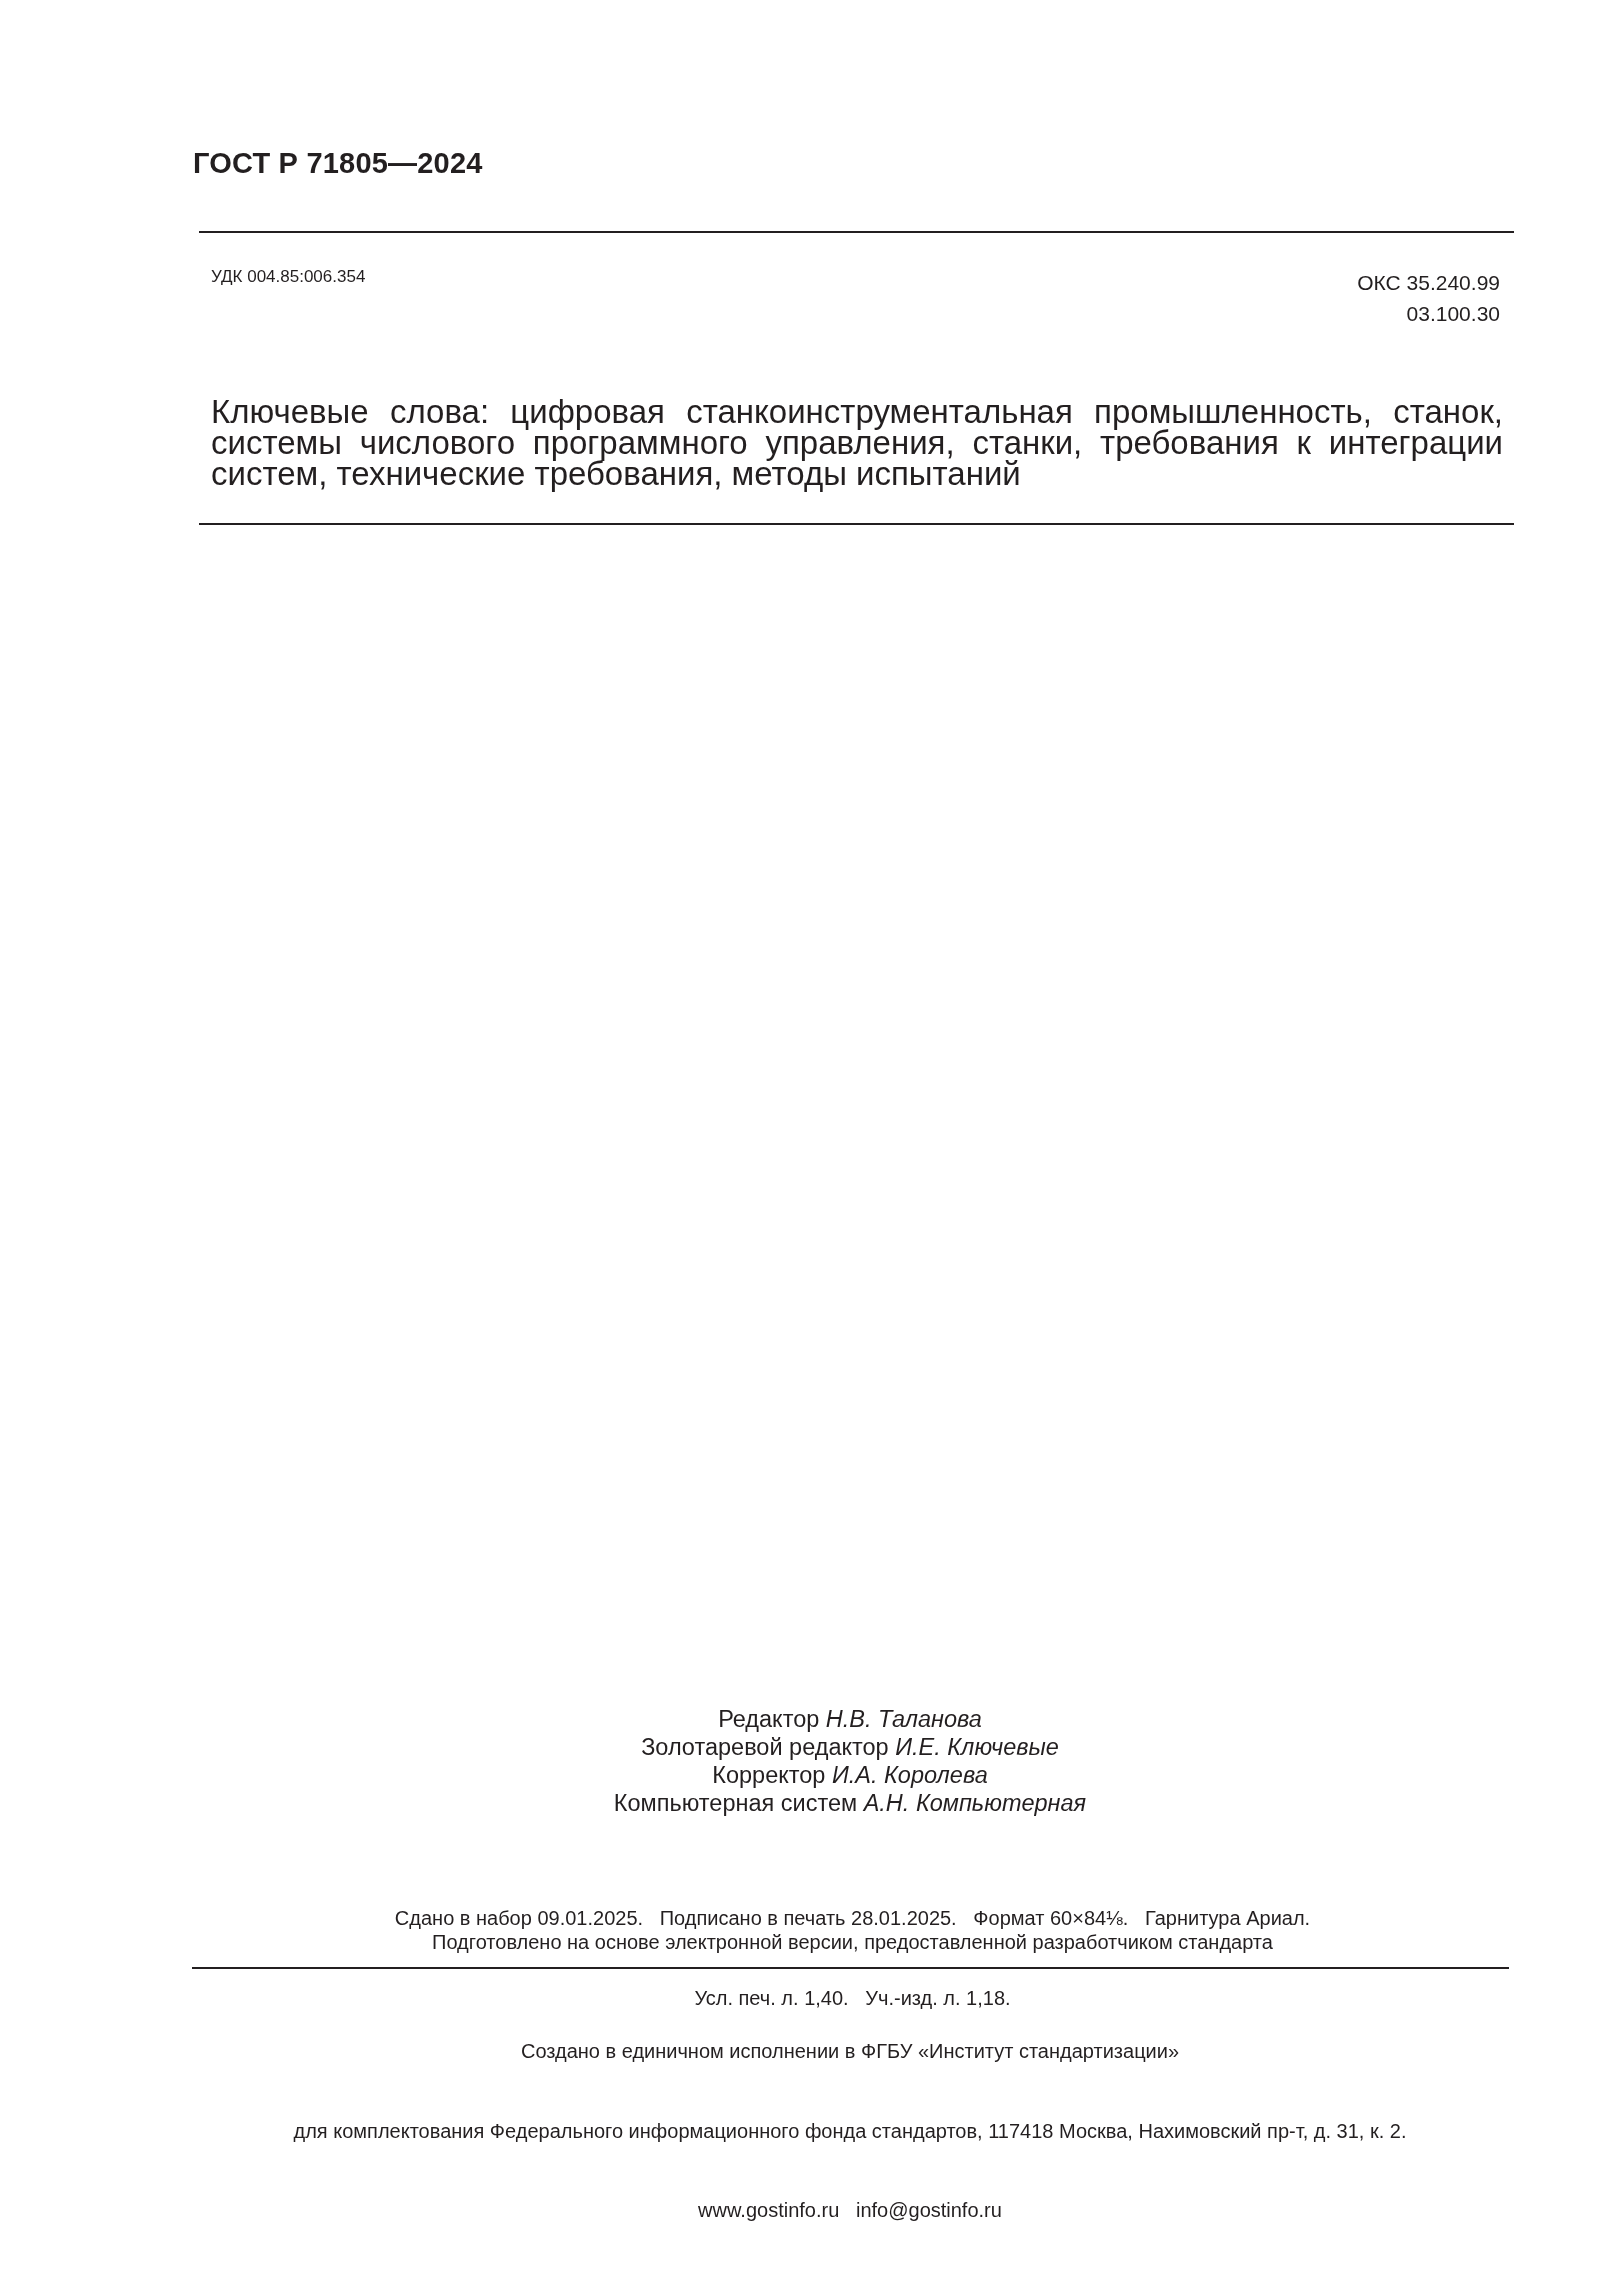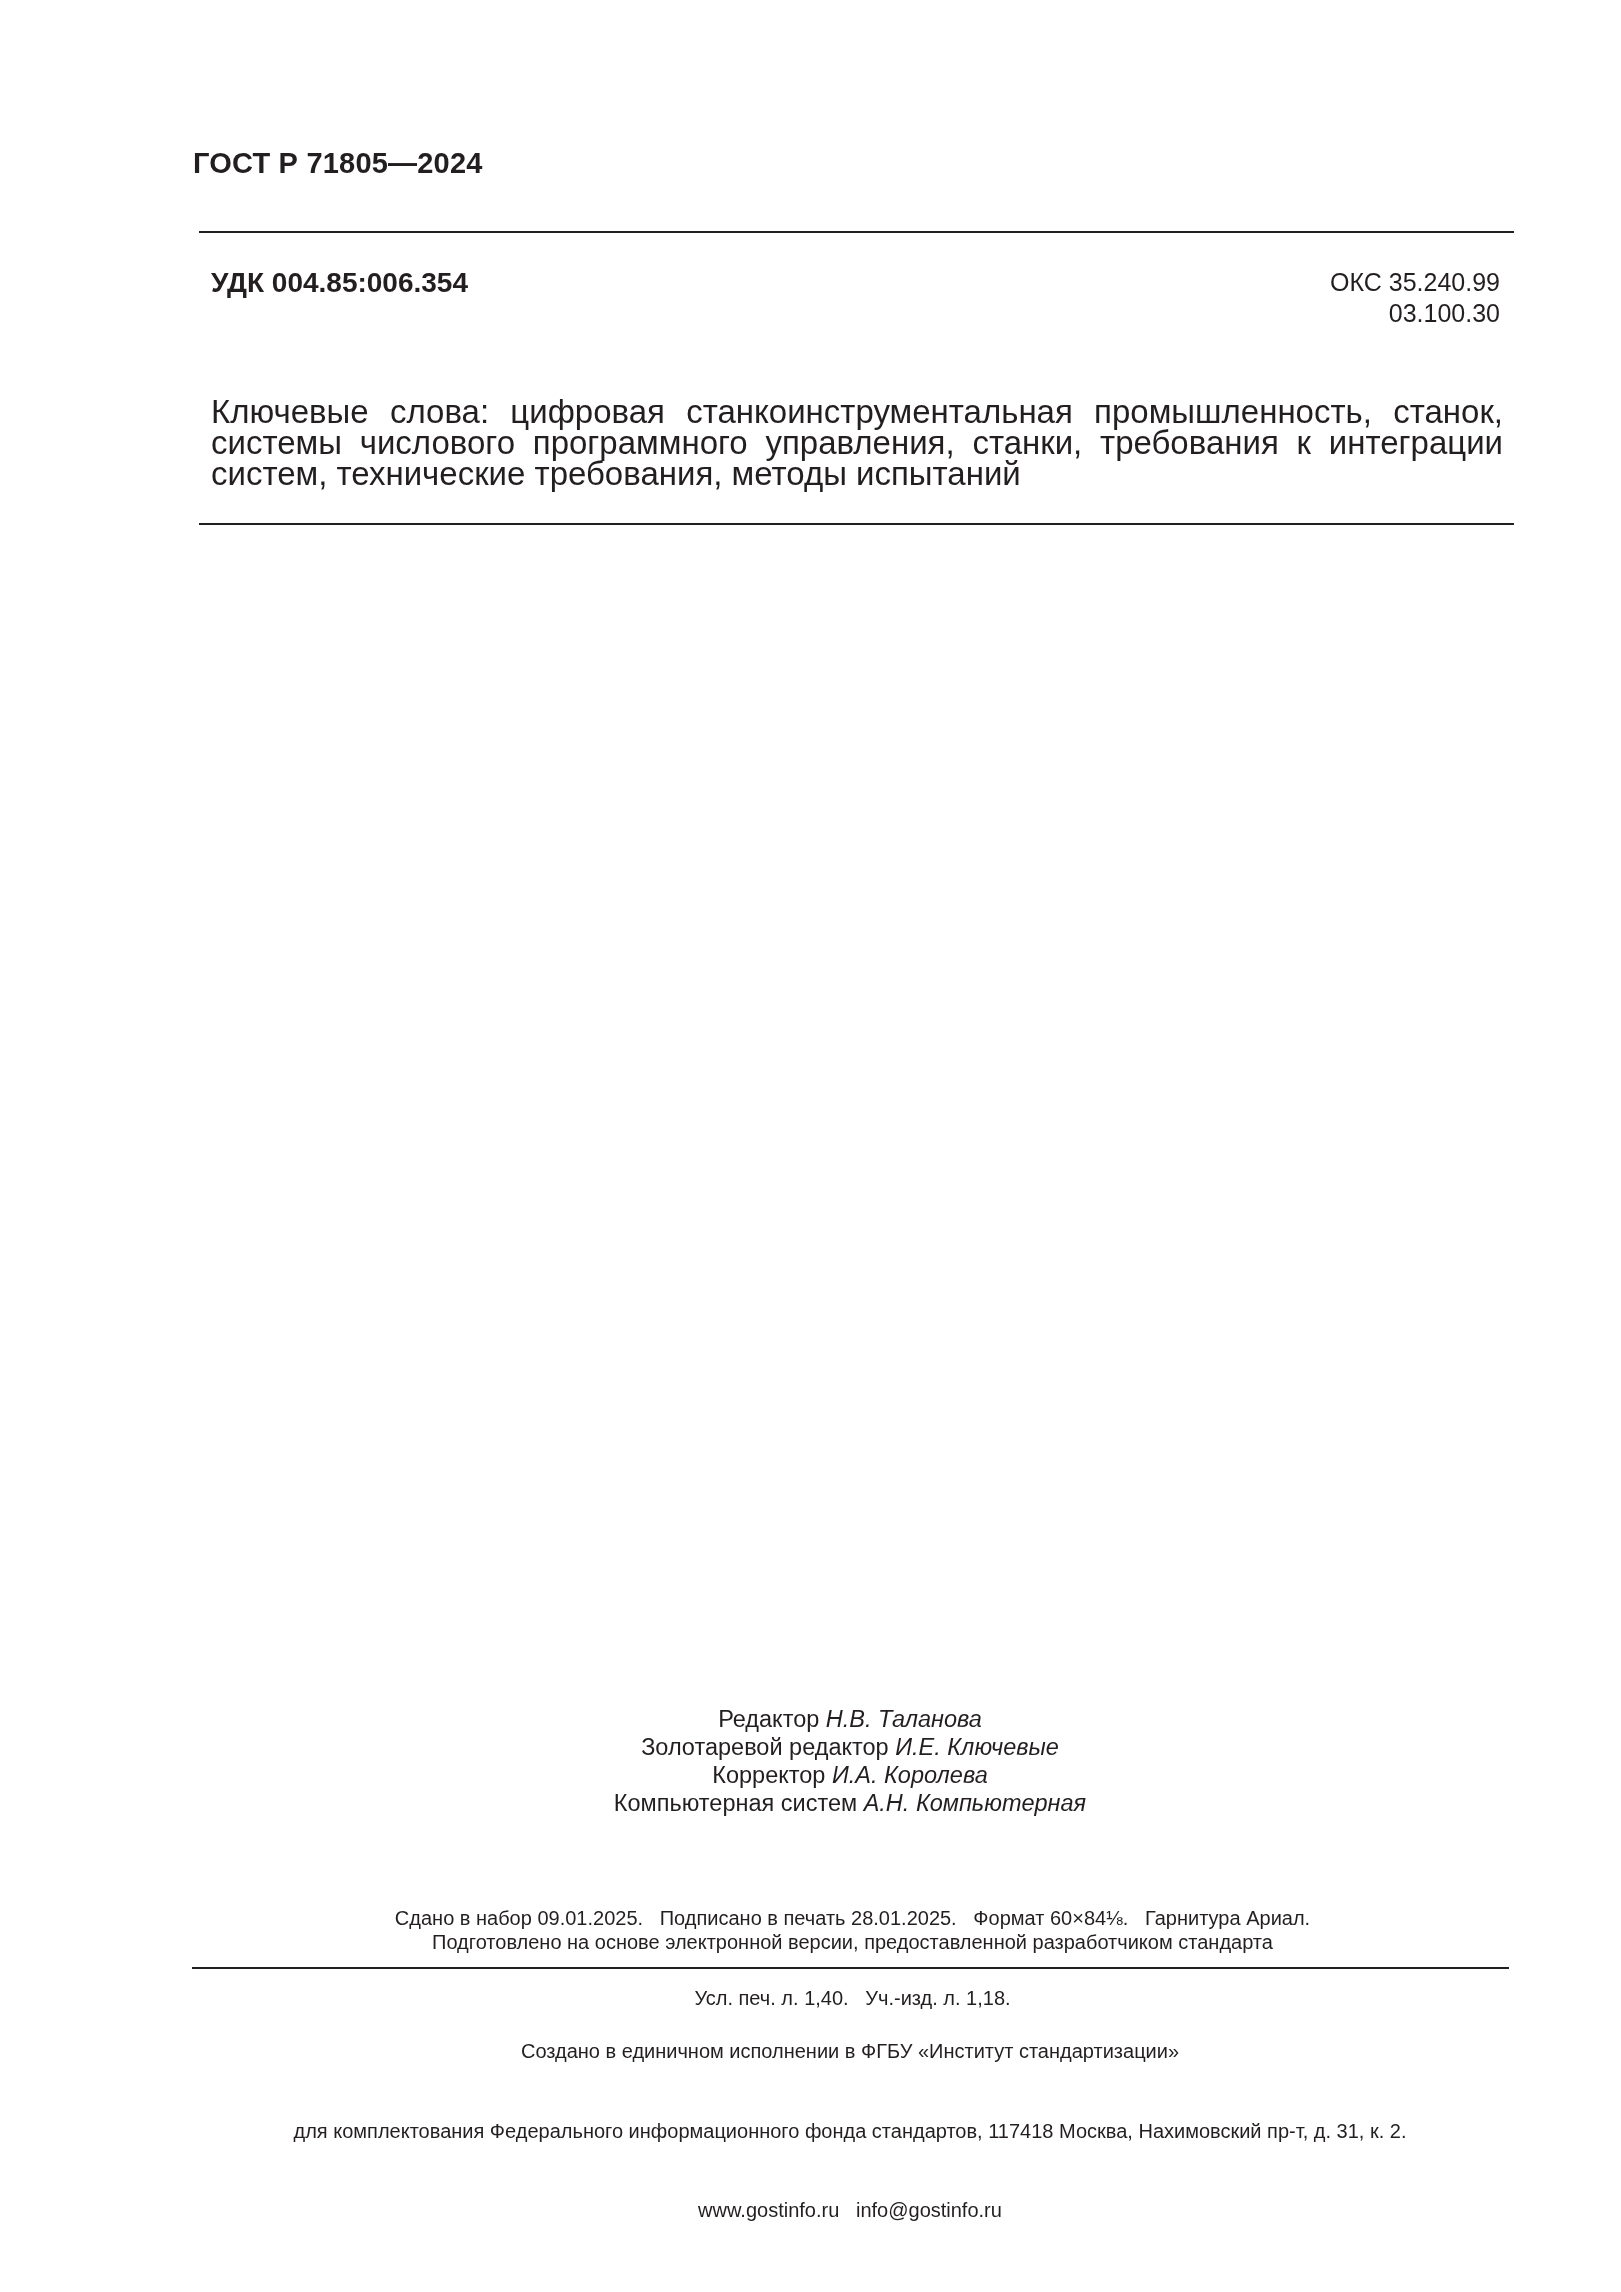--- a/index.html
+++ b/index.html
@@ -1,22 +1,22 @@
 <!DOCTYPE html>
 <html><head>
 <meta charset="utf-8">
 <style>
   html, body { margin:0; padding:0; background:#ffffff; }
   body { width:1621px; height:2293px; position:relative; overflow:hidden;
          font-family:"Liberation Sans", sans-serif; color:#231f20; }
   .abs { position:absolute; }
   .doc-code { left:193px; top:147px; font-size:29px; font-weight:bold; letter-spacing:0.2px; }
   .rule { position:absolute; height:2px; background:#231f20; }
-  .udk { left:211px; top:267px; font-size:28px;font-weight:bold; }
-  .oks { right:121px; top:267px; font-size:25px; text-align:right; line-height:31px; }
+  .udk { left:211px; top:267px; font-size:17px; }
+  .oks { right:121px; top:267px; font-size:21px; text-align:right; line-height:31px; }
   .keywords { left:211px; top:396px; width:1292px; font-size:33px; line-height:31px; text-align:justify; }
   .credits { left:0; width:1700px; top:1705px; text-align:center; font-size:23.5px; line-height:28px; }
   .credits i { font-style:italic; }
   .pubinfo { left:0; width:1705px; top:1852px; text-align:center; font-size:20px; line-height:26.5px; white-space:pre; }
   .prepared { left:0; width:1705px; top:1931px; text-align:center; font-size:20px; }
   .created { left:0; width:1700px; top:1985px; text-align:center; font-size:20px; line-height:26.5px; white-space:pre; }
 </style>
 </head>
 <body>
 

